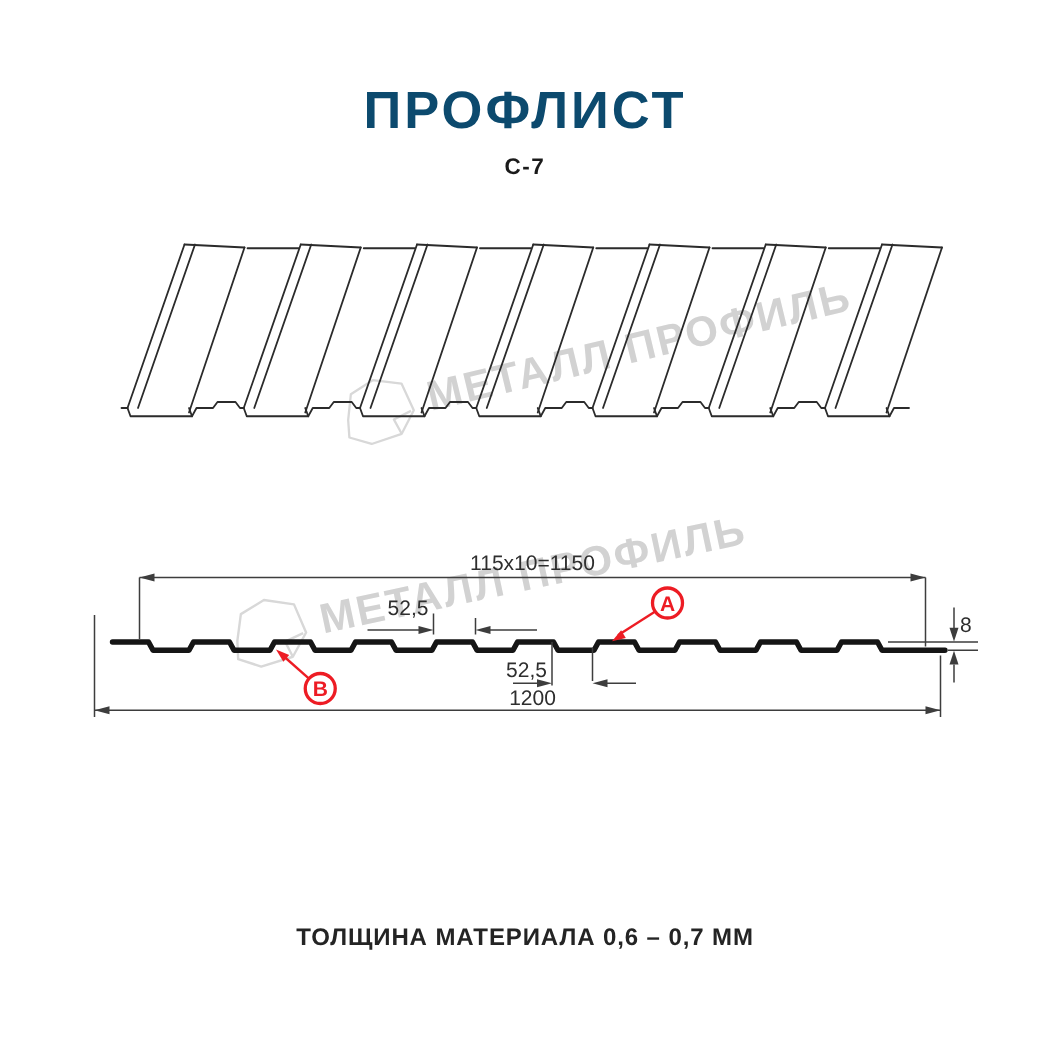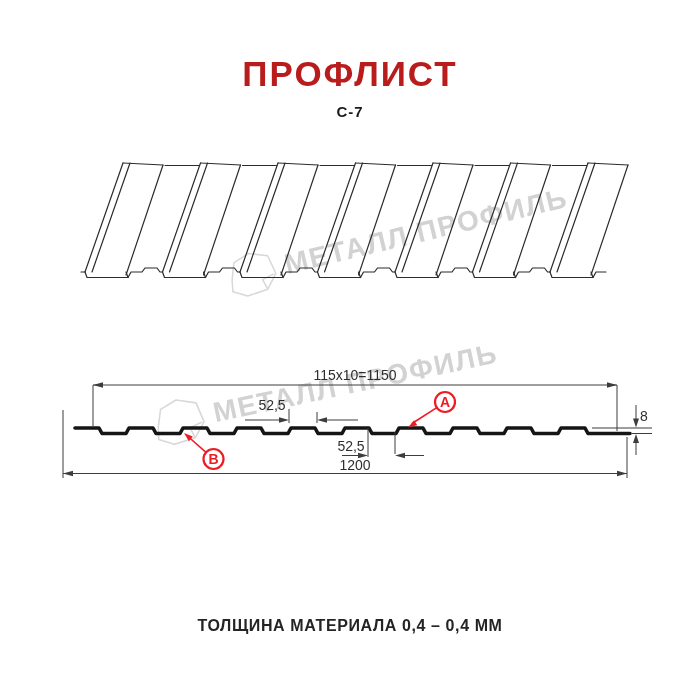--- a/index.html
+++ b/index.html
@@ -1,20 +1,20 @@
 <!DOCTYPE html>
 <html><head>
 <meta charset="utf-8">
 <style>
   html,body{margin:0;padding:0;background:#fff;}
   .page{position:relative;width:700px;height:700px;background:#fff;overflow:hidden;
         font-family:"Liberation Sans",sans-serif;}
   
   .title{position:absolute;top:54px;left:0;width:700px;margin:0;text-align:center;
-         font-size:35px;font-weight:bold;letter-spacing:2px;color:#b91c1c;z-index:2;}
+         font-size:35px;font-weight:bold;letter-spacing:2px;color:#0c4a6e;z-index:2;}
   .code{position:absolute;top:103px;left:0;width:700px;text-align:center;
         font-size:15px;font-weight:bold;letter-spacing:1px;color:#1a1a1a;z-index:2;}
   .footer{position:absolute;top:617px;left:0;width:700px;text-align:center;
           font-size:16px;font-weight:bold;letter-spacing:0.6px;color:#242424;z-index:2;}
   
   .wm{position:absolute;display:flex;align-items:center;gap:7px;height:46px;
       transform-origin:0 50%;z-index:0;white-space:nowrap;}
   .wm-text{font-size:28px;font-weight:bold;letter-spacing:1.5px;color:#d2d2d2;}
   .wm1{left:224px;top:257px;transform:rotate(-13.5deg);}
   .wm2{left:150px;top:404px;transform:rotate(-12deg);}
@@ -165,14 +165,14 @@
       <circle cx="405" cy="37" r="10"></circle>
       <text x="405" y="42">A</text>
 
       <line x1="166" y1="87.4" x2="148" y2="71.5"></line>
       <polygon points="144,68 152.8,71.6 148.9,76.2"></polygon>
       <circle cx="173.5" cy="94" r="10"></circle>
       <text x="173.5" y="99">B</text>
     </g>
   </svg>
 
-  <div class="footer">ТОЛЩИНА МАТЕРИАЛА 0,4 – 0,4 ММ</div>
+  <div class="footer">ТОЛЩИНА МАТЕРИАЛА 0,6 – 0,7 ММ</div>
 </div>
 
 </body></html>

